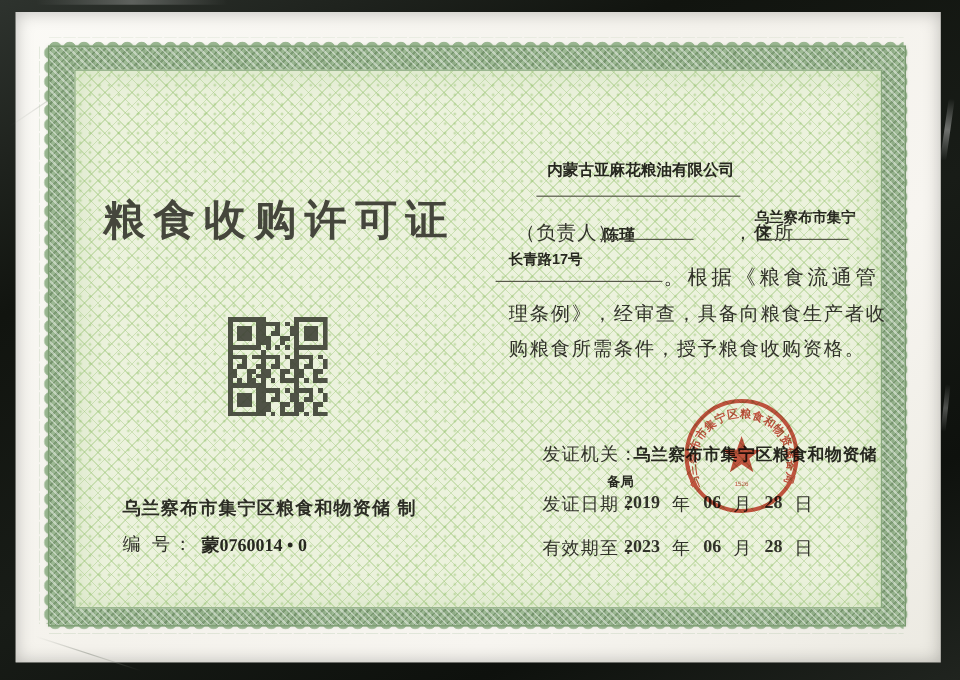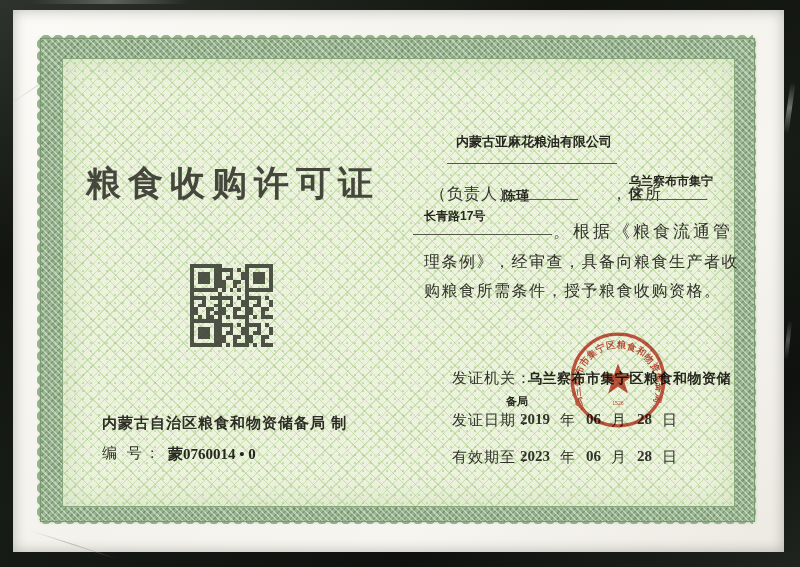--- a/index.html
+++ b/index.html
@@ -305,21 +305,21 @@
   <div class="frag kai f-valid-label">有效期至：</div>
   <div class="frag f-valid-val">
     <span class="num">2023</span>
     <span class="unit kai">年</span>
     <span class="num">06</span>
     <span class="unit kai">月</span>
     <span class="num">28</span>
     <span class="unit kai">日</span>
   </div>
 
-  <div class="frag f-maker">内蒙古自治区粮食和物资储备局 制</div>
+  <div class="frag f-maker">乌兰察布市集宁区粮食和物资储 制</div>
   <div class="frag kai f-serial-label">编 号：</div>
   <div class="frag f-serial-val fill">蒙0760014 • 0</div>
 
   <svg class="seal" viewBox="0 0 96 96">
     <defs>
       <path id="sealArc" d="M 16.7 73.9 A 37 37 0 1 1 79.3 73.9" fill="none"></path>
     </defs>
     <circle cx="48" cy="48" r="44" fill="none" stroke="#c8402d" stroke-width="3.2"></circle>
     <path d="M48,32 L51.8,42.7 L63.2,43.1 L54.2,50.0 L57.4,60.9 L48,54.5 L38.6,60.9 L41.8,50.0 L32.8,43.1 L44.2,42.7 Z" fill="#c8402d"></path>
     <text font-size="9" fill="#c8402d" font-weight="bold" font-family="Liberation Sans, sans-serif" letter-spacing="0.4">

